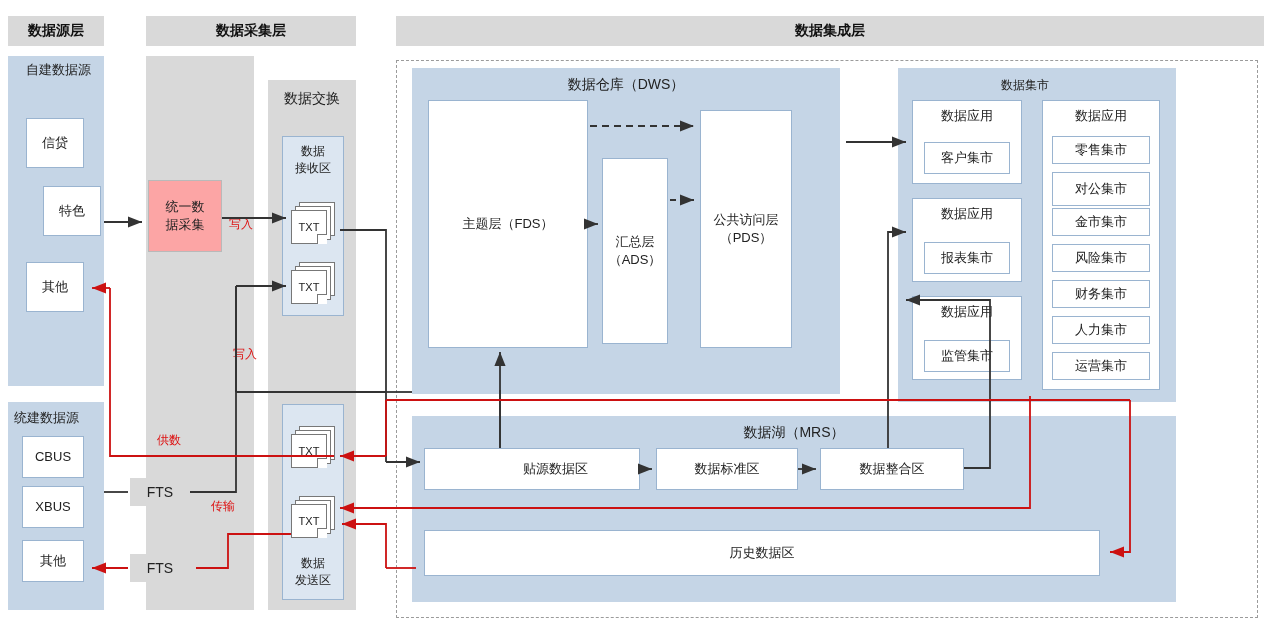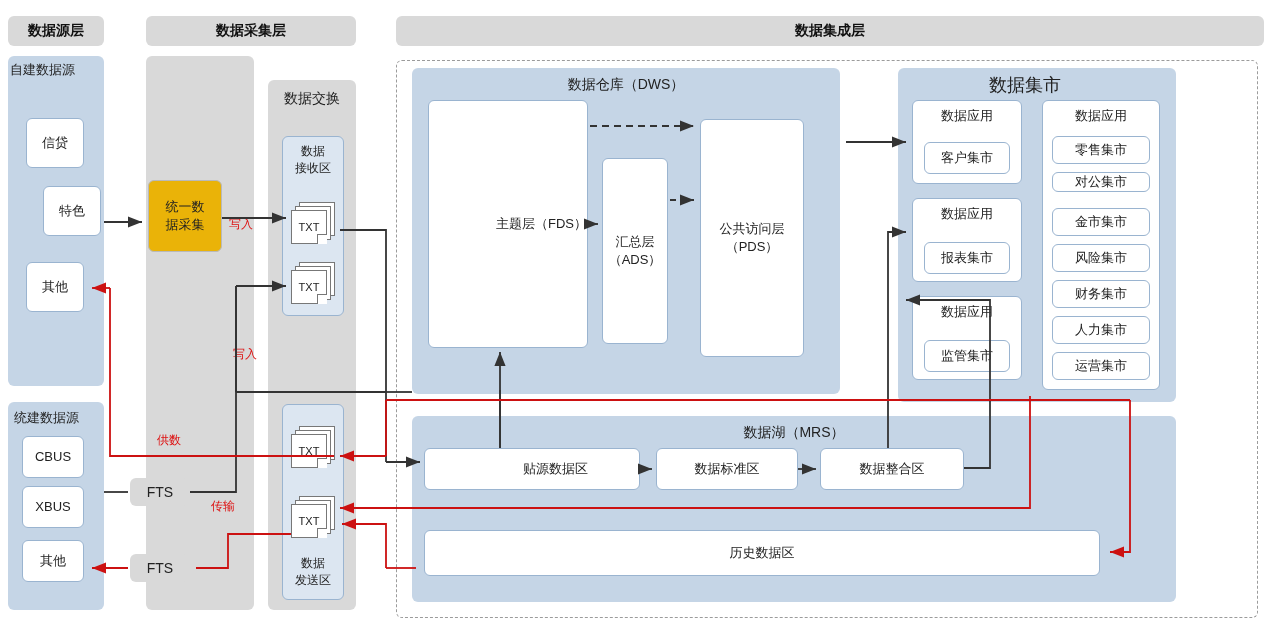--- a/index.html
+++ b/index.html
@@ -4,35 +4,35 @@
 <style>
   html,body{margin:0;padding:0;}
   body{
     width:1280px;height:627px;
     background:#ffffff;
     font-family:"Liberation Sans","DejaVu Sans",sans-serif;
     font-size:13px;color:#222;
     position:relative;
     overflow:hidden;
   }
-  .abs{position:absolute;box-sizing:border-box;border-radius:6px;}
+  .abs{position:absolute;box-sizing:border-box;}
   .hdr{
     background:#d9d9d9;color:#111;font-weight:bold;font-size:14px;
     display:flex;align-items:center;justify-content:center;
   }
   .colband{background:#d9d9d9;}
   .panel-blue{background:#c5d5e6;}
   .panel-lightblue{background:#dce6f1;}
   .wbox{
     background:#ffffff;border:1px solid #9ab4d0;
     display:flex;align-items:center;justify-content:center;
     text-align:center;line-height:1.35;
   }
   .wbox-plain{
-    background:#eab308;border:1px solid #b9b9b9;
+    background:#fca5a5;border:1px solid #b9b9b9;
     display:flex;align-items:center;justify-content:center;
     text-align:center;line-height:1.35;
   }
   .grayband{background:#d9d9d9;display:flex;align-items:center;justify-content:center;}
   .dashframe{border:1px dashed #9b9b9b;}
   .label{display:flex;align-items:center;justify-content:center;text-align:center;}
   .redtxt{color:#d11;font-size:12px;}
   svg.overlay{position:absolute;left:0;top:0;width:1280px;height:627px;pointer-events:none;}
   .txtstack{position:relative;width:46px;height:42px;}
   .txtstack .sheet{
@@ -52,21 +52,21 @@
   <span>数据源层</span>
 </div>
 <div class="abs hdr" style="left:146px;top:16px;width:210px;height:30px;">
   <span>数据采集层</span>
 </div>
 <div class="abs hdr" style="left:396px;top:16px;width:868px;height:30px;">
   <span>数据集成层</span>
 </div>
 
 <div class="abs panel-blue" style="left:8px;top:56px;width:96px;height:330px;"></div>
-<div class="abs label" style="left:8px;top:58px;width:96px;height:24px;font-size:13px;justify-content:flex-start;padding-left:2px;">
+<div class="abs label" style="left:8px;top:58px;width:96px;height:24px;font-size:13px;justify-content:flex-start;padding-left:18px;">
   <span>自建数据源</span>
 </div>
 <div class="abs wbox" style="left:26px;top:118px;width:58px;height:50px;">
   <span>信贷</span>
 </div>
 <div class="abs wbox" style="left:26px;top:186px;width:58px;height:50px;margin-left:17px;">
   <span>特色</span>
 </div>
 <div class="abs wbox" style="left:26px;top:262px;width:58px;height:50px;">
   <span>其他</span>
@@ -155,34 +155,34 @@
 <div class="abs grayband" style="left:130px;top:554px;width:60px;height:28px;font-size:14px;">
   <span>FTS</span>
 </div>
 
 <div class="abs dashframe" style="left:396px;top:60px;width:862px;height:558px;"></div>
 
 <div class="abs panel-blue" style="left:412px;top:68px;width:428px;height:326px;"></div>
 <div class="abs label" style="left:412px;top:72px;width:428px;height:26px;font-size:14px;">
   <span>数据仓库（DWS）</span>
 </div>
-<div class="abs wbox" style="left:428px;top:100px;width:160px;height:248px;justify-content:flex-end;">
+<div class="abs wbox" style="left:428px;top:100px;width:160px;height:248px;">
   <span>主题层（FDS）</span>
 </div>
 <div class="abs wbox" style="left:602px;top:158px;width:66px;height:186px;white-space:pre-line;">
   <span>汇总层
 （ADS）</span>
 </div>
-<div class="abs wbox" style="left:700px;top:119px;width:104px;height:238px;white-space:pre-line;align-items:center;">
+<div class="abs wbox" style="left:700px;top:110px;width:92px;height:238px;white-space:pre-line;align-items:center;">
   <span>公共访问层
 （PDS）</span>
 </div>
 
 <div class="abs panel-blue" style="left:898px;top:68px;width:278px;height:334px;"></div>
-<div class="abs label" style="left:898px;top:72px;width:254px;height:26px;font-size:18px;">
+<div class="abs label" style="left:898px;top:72px;width:254px;height:26px;font-size:12px;">
   <span>数据集市</span>
 </div>
 
 <div class="abs wbox" style="left:912px;top:100px;width:110px;height:84px;flex-direction:column;justify-content:flex-start;padding-top:6px;">
   <span>数据应用</span>
 </div>
 <div class="abs wbox" style="left:924px;top:142px;width:86px;height:32px;">
   <span>客户集市</span>
 </div>
 
@@ -199,21 +199,21 @@
 <div class="abs wbox" style="left:924px;top:340px;width:86px;height:32px;">
   <span>监管集市</span>
 </div>
 
 <div class="abs wbox" style="left:1042px;top:100px;width:118px;height:290px;flex-direction:column;justify-content:flex-start;padding-top:6px;">
   <span>数据应用</span>
 </div>
 <div class="abs wbox" style="left:1052px;top:136px;width:98px;height:28px;">
   <span>零售集市</span>
   </div>
-<div class="abs wbox" style="left:1052px;top:172px;width:98px;height:20px;">
+<div class="abs wbox" style="left:1052px;top:172px;width:98px;height:34px;">
   <span>对公集市</span>
   </div>
 <div class="abs wbox" style="left:1052px;top:208px;width:98px;height:28px;">
   <span>金市集市</span>
   </div>
 <div class="abs wbox" style="left:1052px;top:244px;width:98px;height:28px;">
   <span>风险集市</span>
   </div>
 <div class="abs wbox" style="left:1052px;top:280px;width:98px;height:28px;">
   <span>财务集市</span>

